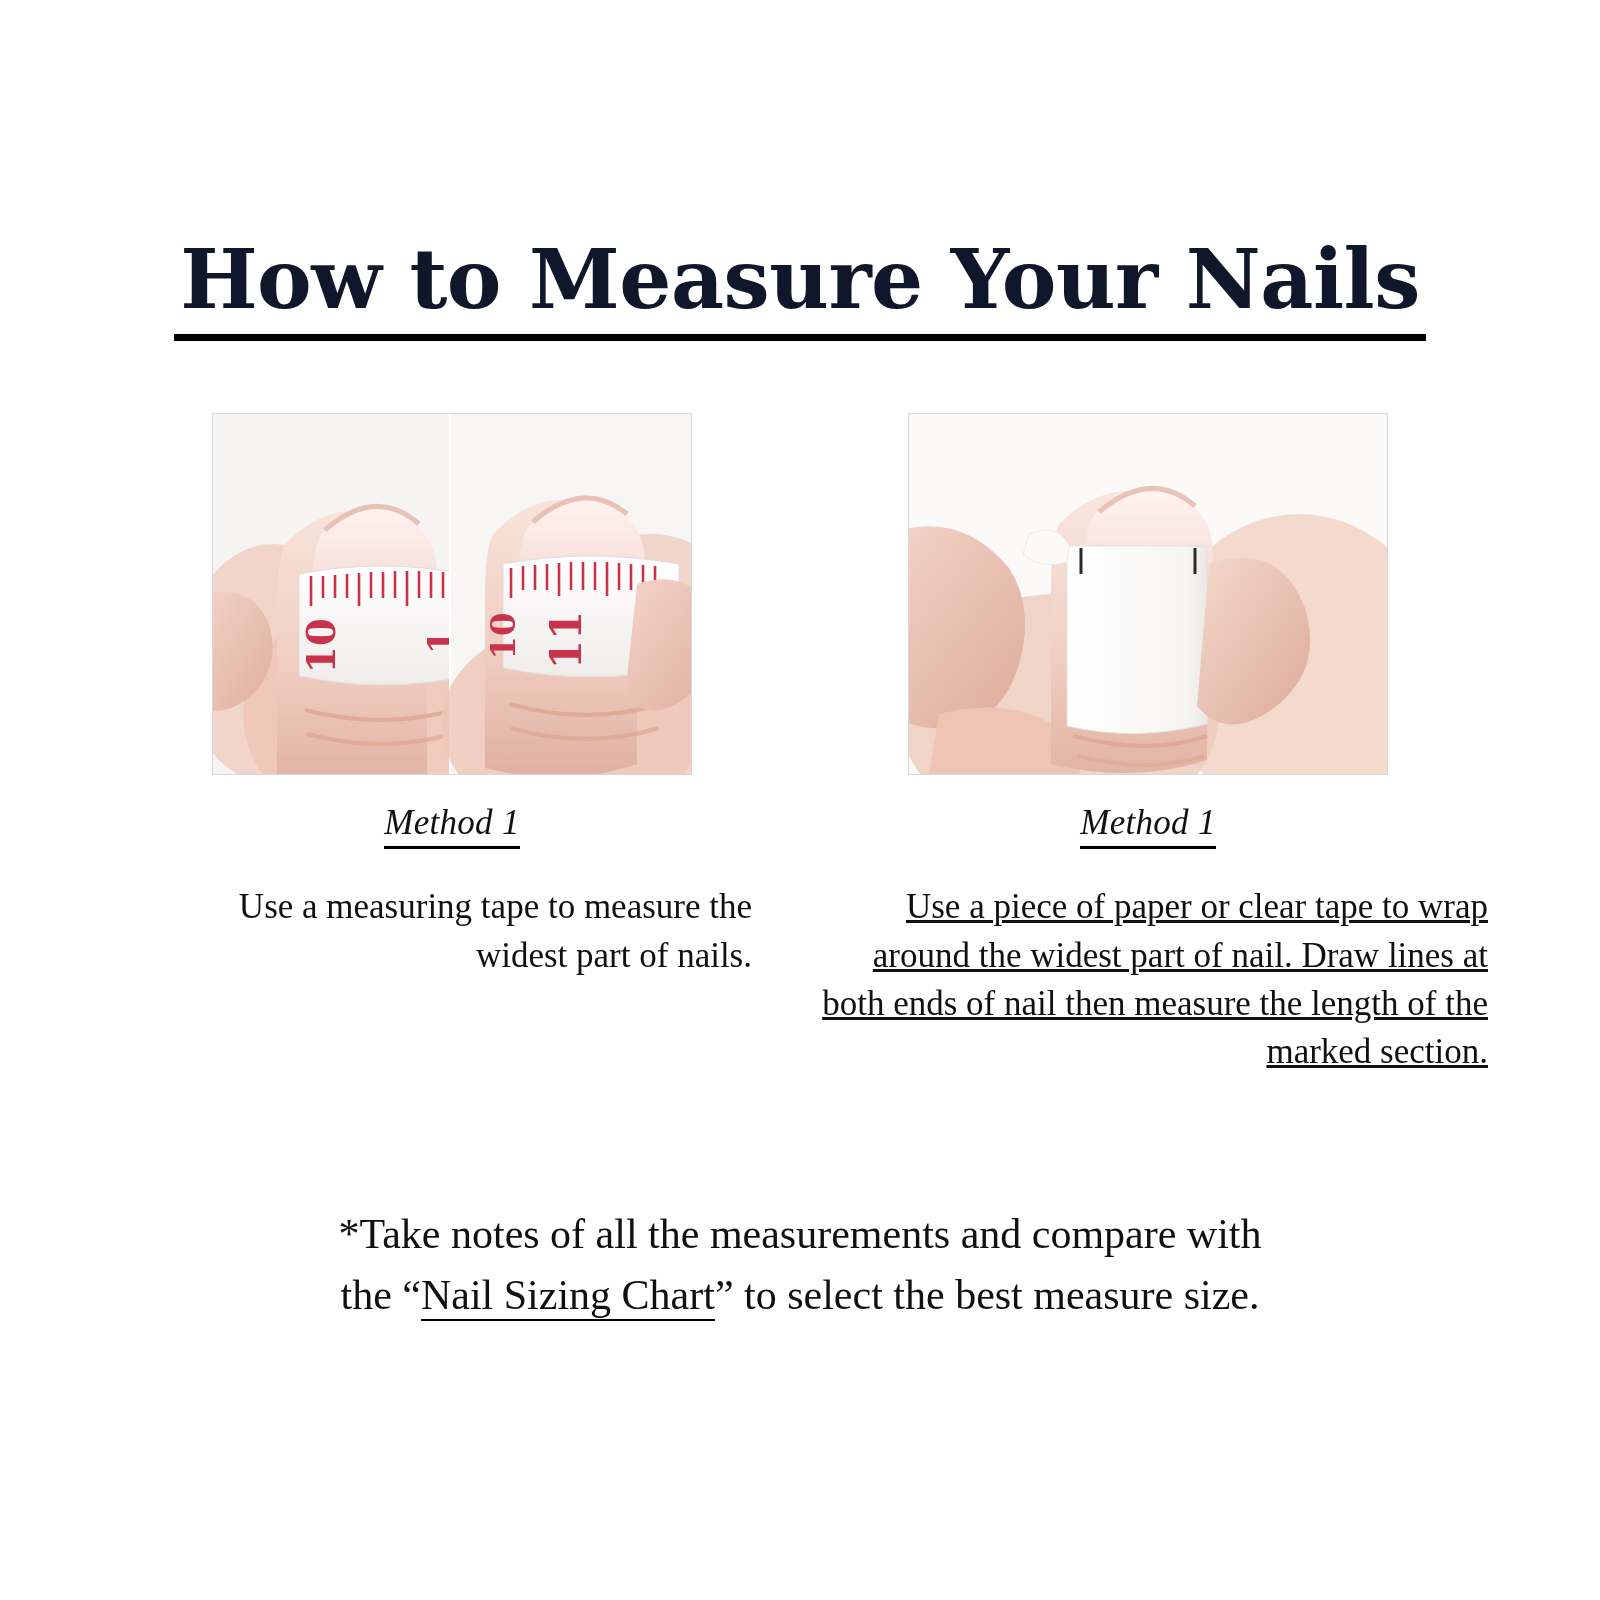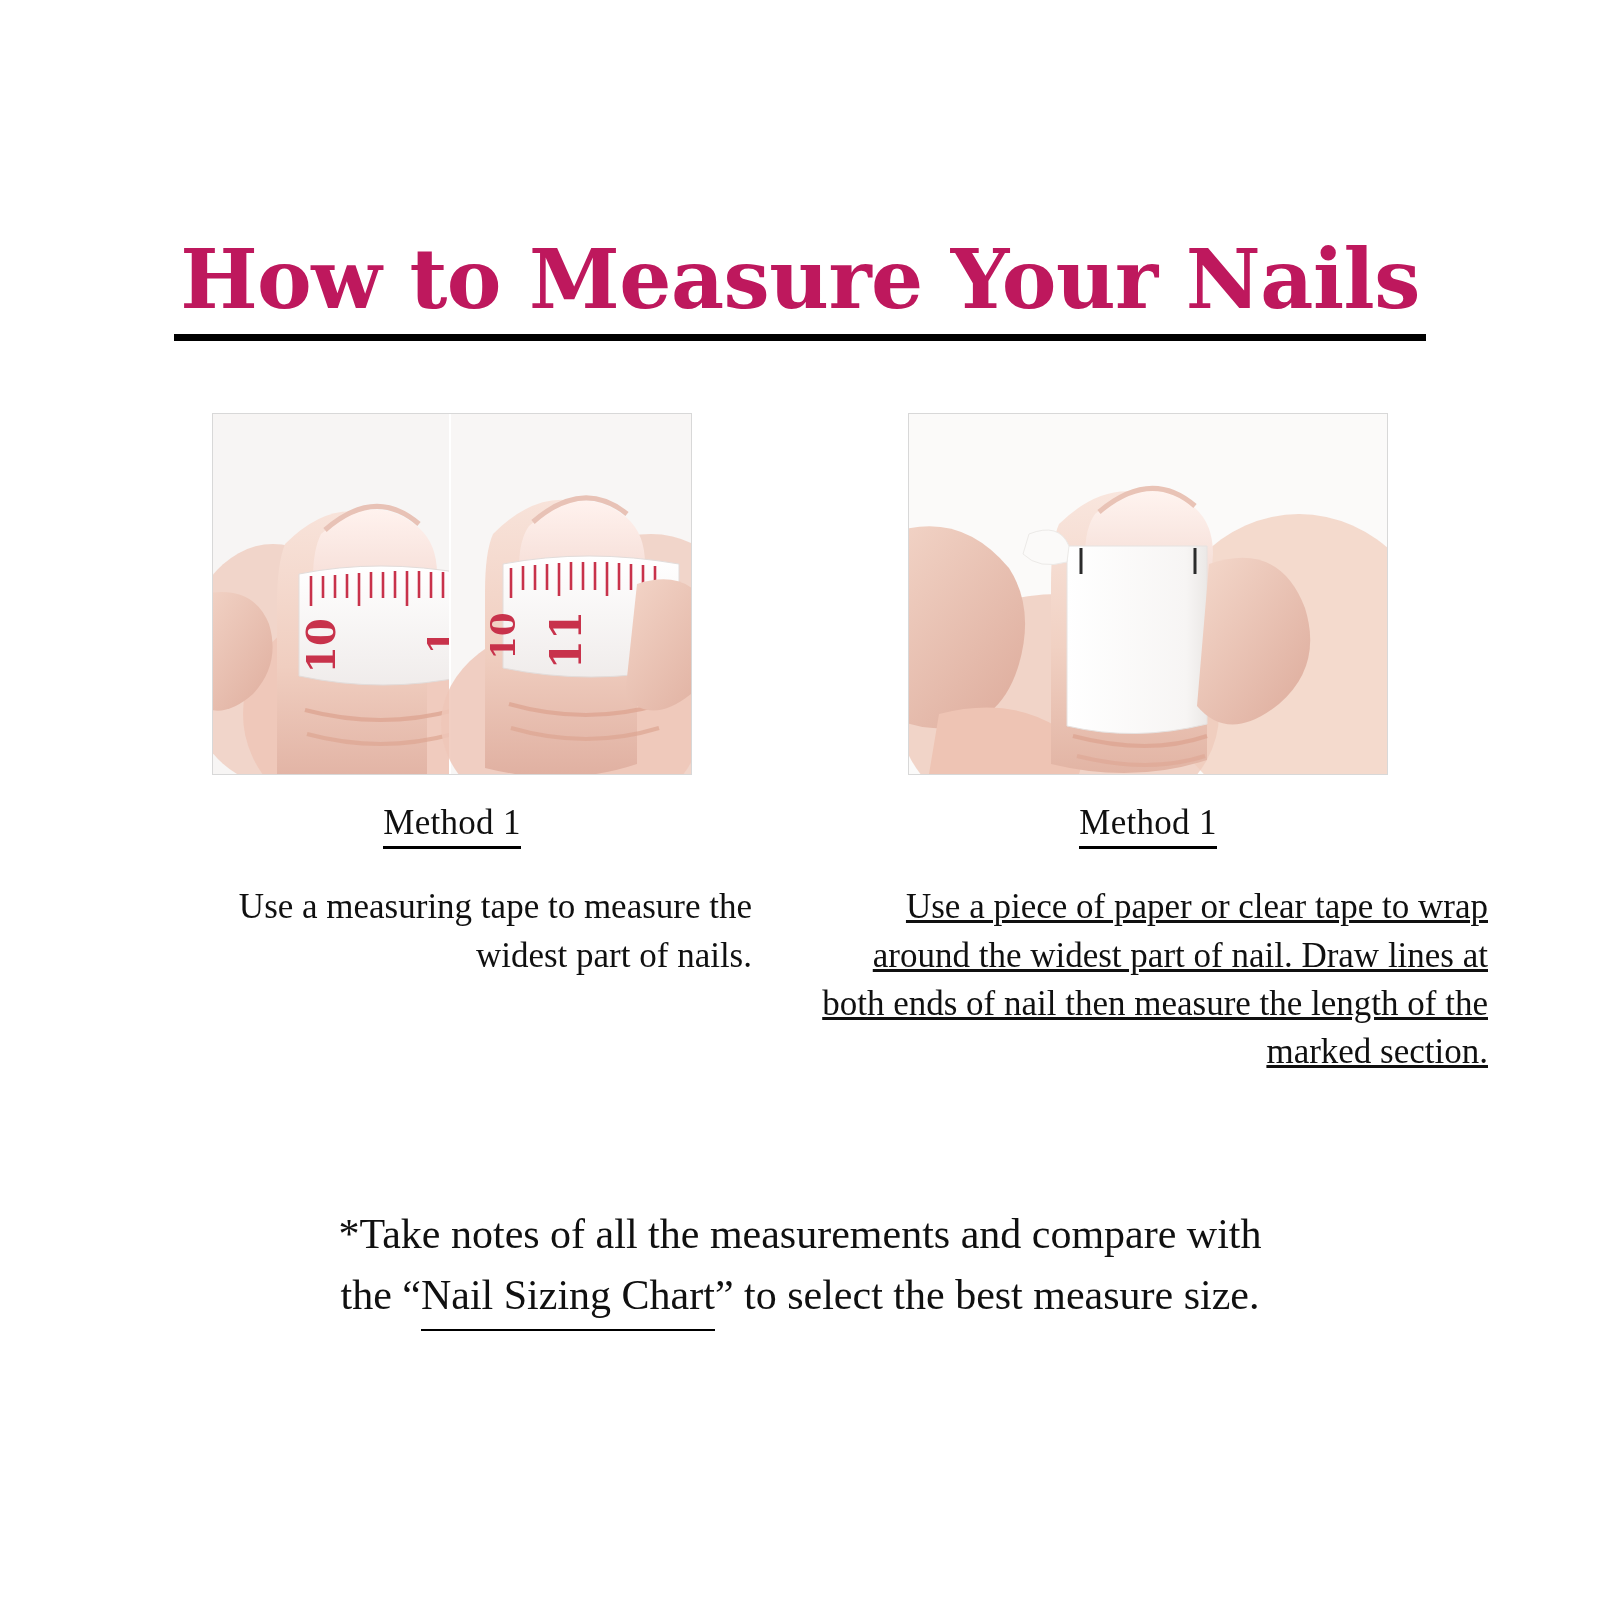--- a/index.html
+++ b/index.html
@@ -29,21 +29,21 @@
     text-align: center;
     padding-top: 238px;
   }
   .title {
     display: inline-block;
     font-family: "DejaVu Serif", serif;
     font-weight: 700;
     font-size: 82px;
     line-height: 1.0;
     letter-spacing: -0.5px;
-    color: #be185d;
+    color: #0f172a;
     padding: 0 6px 14px 6px;
     border-bottom: 7px solid #000;
   }
 
   
   .methods {
     display: flex;
     justify-content: center;
     gap: 116px;
     margin-top: 72px;
@@ -66,20 +66,21 @@
   .photo.m1 { width: 478px; }
   .photo.m2 { width: 478px; }
 
   .caption {
     margin-top: 28px;
     font-size: 35px;
     letter-spacing: 0.3px;
     border-bottom: 3px solid #000;
     padding-bottom: 3px;
     line-height: 1.15;
+    font-style: italic;
   }
 
   .desc {
     margin-top: 34px;
     text-align: right;
     font-size: 35px;
     line-height: 1.38;
     width: 600px;
   }
   .desc.wide { width: 680px; text-decoration: underline; }
@@ -87,21 +88,21 @@
   
   .footnote {
     margin: 128px auto 0 auto;
     width: 1120px;
     text-align: center;
     font-size: 42px;
     line-height: 1.45;
   }
   .footnote .u {
     border-bottom: 2px solid #000;
-    padding-bottom: 11px;
+    padding-bottom: 1px;
   }
 
   
   .svgfill { position:absolute; inset:0; width:100%; height:100%; display:block; }
 </style>
 </head>
 <body>
 
 <div class="page">
 

